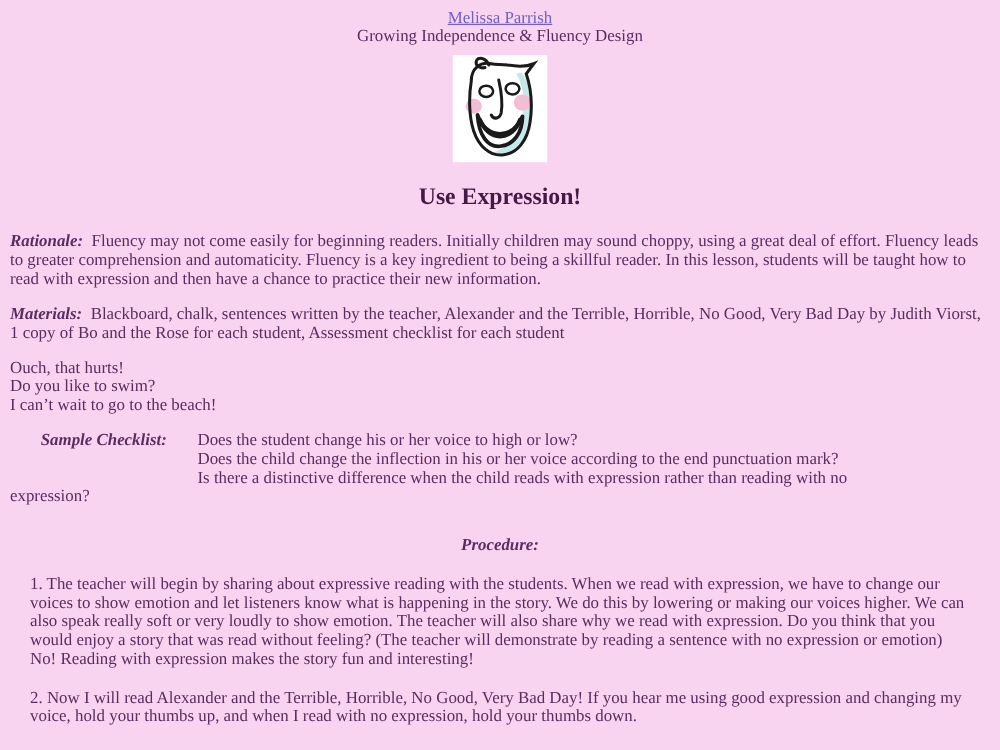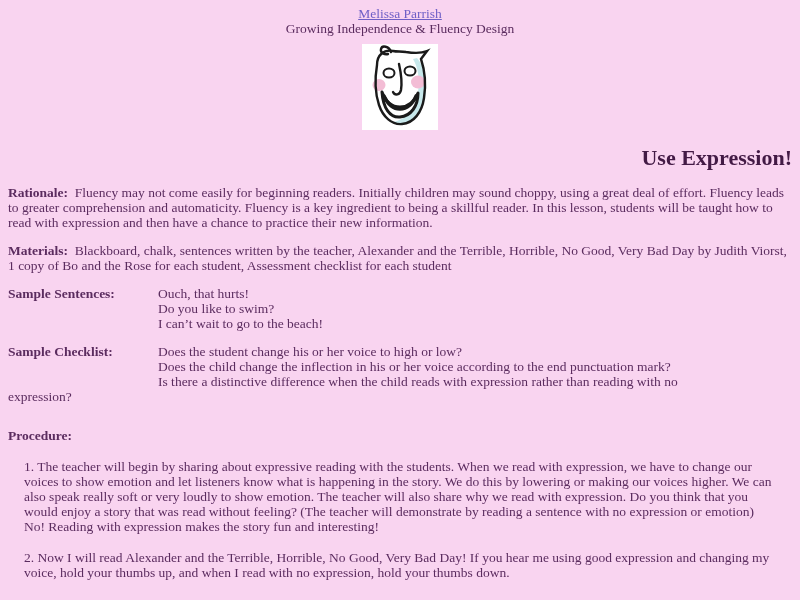--- a/index.html
+++ b/index.html
@@ -21,25 +21,25 @@
   .mask-wrap{text-align:center;margin:8px 0 4px 0;}
   .mask-wrap svg{display:inline-block;}
   .mask-bg{fill:#ffffff;}
   .mask-shade{fill:var(--mask-blue);stroke:none;}
   .mask-stroke{fill:none;stroke:var(--mask-line);stroke-width:2.4;stroke-linecap:round;}
   .mask-stroke.thick{stroke-width:3.4;}
   .mask-eye{fill:#ffffff;stroke:var(--mask-line);stroke-width:2;}
   .mask-cheek{fill:var(--mask-cheek);stroke:none;}
   .mouth-fill{fill:#ffffff;stroke:var(--mask-line);stroke-width:3;stroke-linejoin:round;}
   h1.page-title{
-    font-size:22px;line-height:22px;color:var(--title-ink);
-    text-align:right;font-weight:bold;margin:14px 0 16px 0;
+    font-size:19px;line-height:22px;color:var(--title-ink);
+    text-align:center;font-weight:bold;margin:14px 0 16px 0;
   }
   .section{margin:0 0 13px 0;}
-  .lbl{font-weight:bold;}
+  .lbl{font-weight:bold;font-style:italic;text-align:center;}
   .hang{display:flex;align-items:flex-start;}
   .hang .lbl{flex:0 0 150px;}
   .hang .lines{flex:1;}
   .proc-label{display:block;margin-top:24px;}
   p.step{margin:16px;}
 </style>
 </head>
 <body>
 
 <div class="center">
@@ -70,21 +70,20 @@
   <span>Fluency may not come easily for beginning readers.  Initially children may sound choppy, using a great deal of effort. Fluency leads to greater comprehension and automaticity.  Fluency is a key ingredient to being a skillful reader.  In this lesson, students will be taught how to read with expression and then have a chance to practice their new information.</span>
 </div>
 
 <div class="section">
   <span class="lbl">Materials:</span>&nbsp;
   <span>Blackboard, chalk, sentences written by the teacher, Alexander and the Terrible, Horrible, No Good, Very Bad Day by Judith Viorst, 1 copy of Bo and the Rose for each student, Assessment checklist for each student</span>
 </div>
 
 <div class="section">
   <div class="hang">
-    <span class="lbl">Sample Sentences:</span>
     <div class="lines">
       <div>Ouch, that hurts!</div>
       <div>Do you like to swim?</div>
       <div>I can’t wait to go to the beach!</div>
     </div>
   </div>
 </div>
 
 <div class="section">
   <div class="hang">

